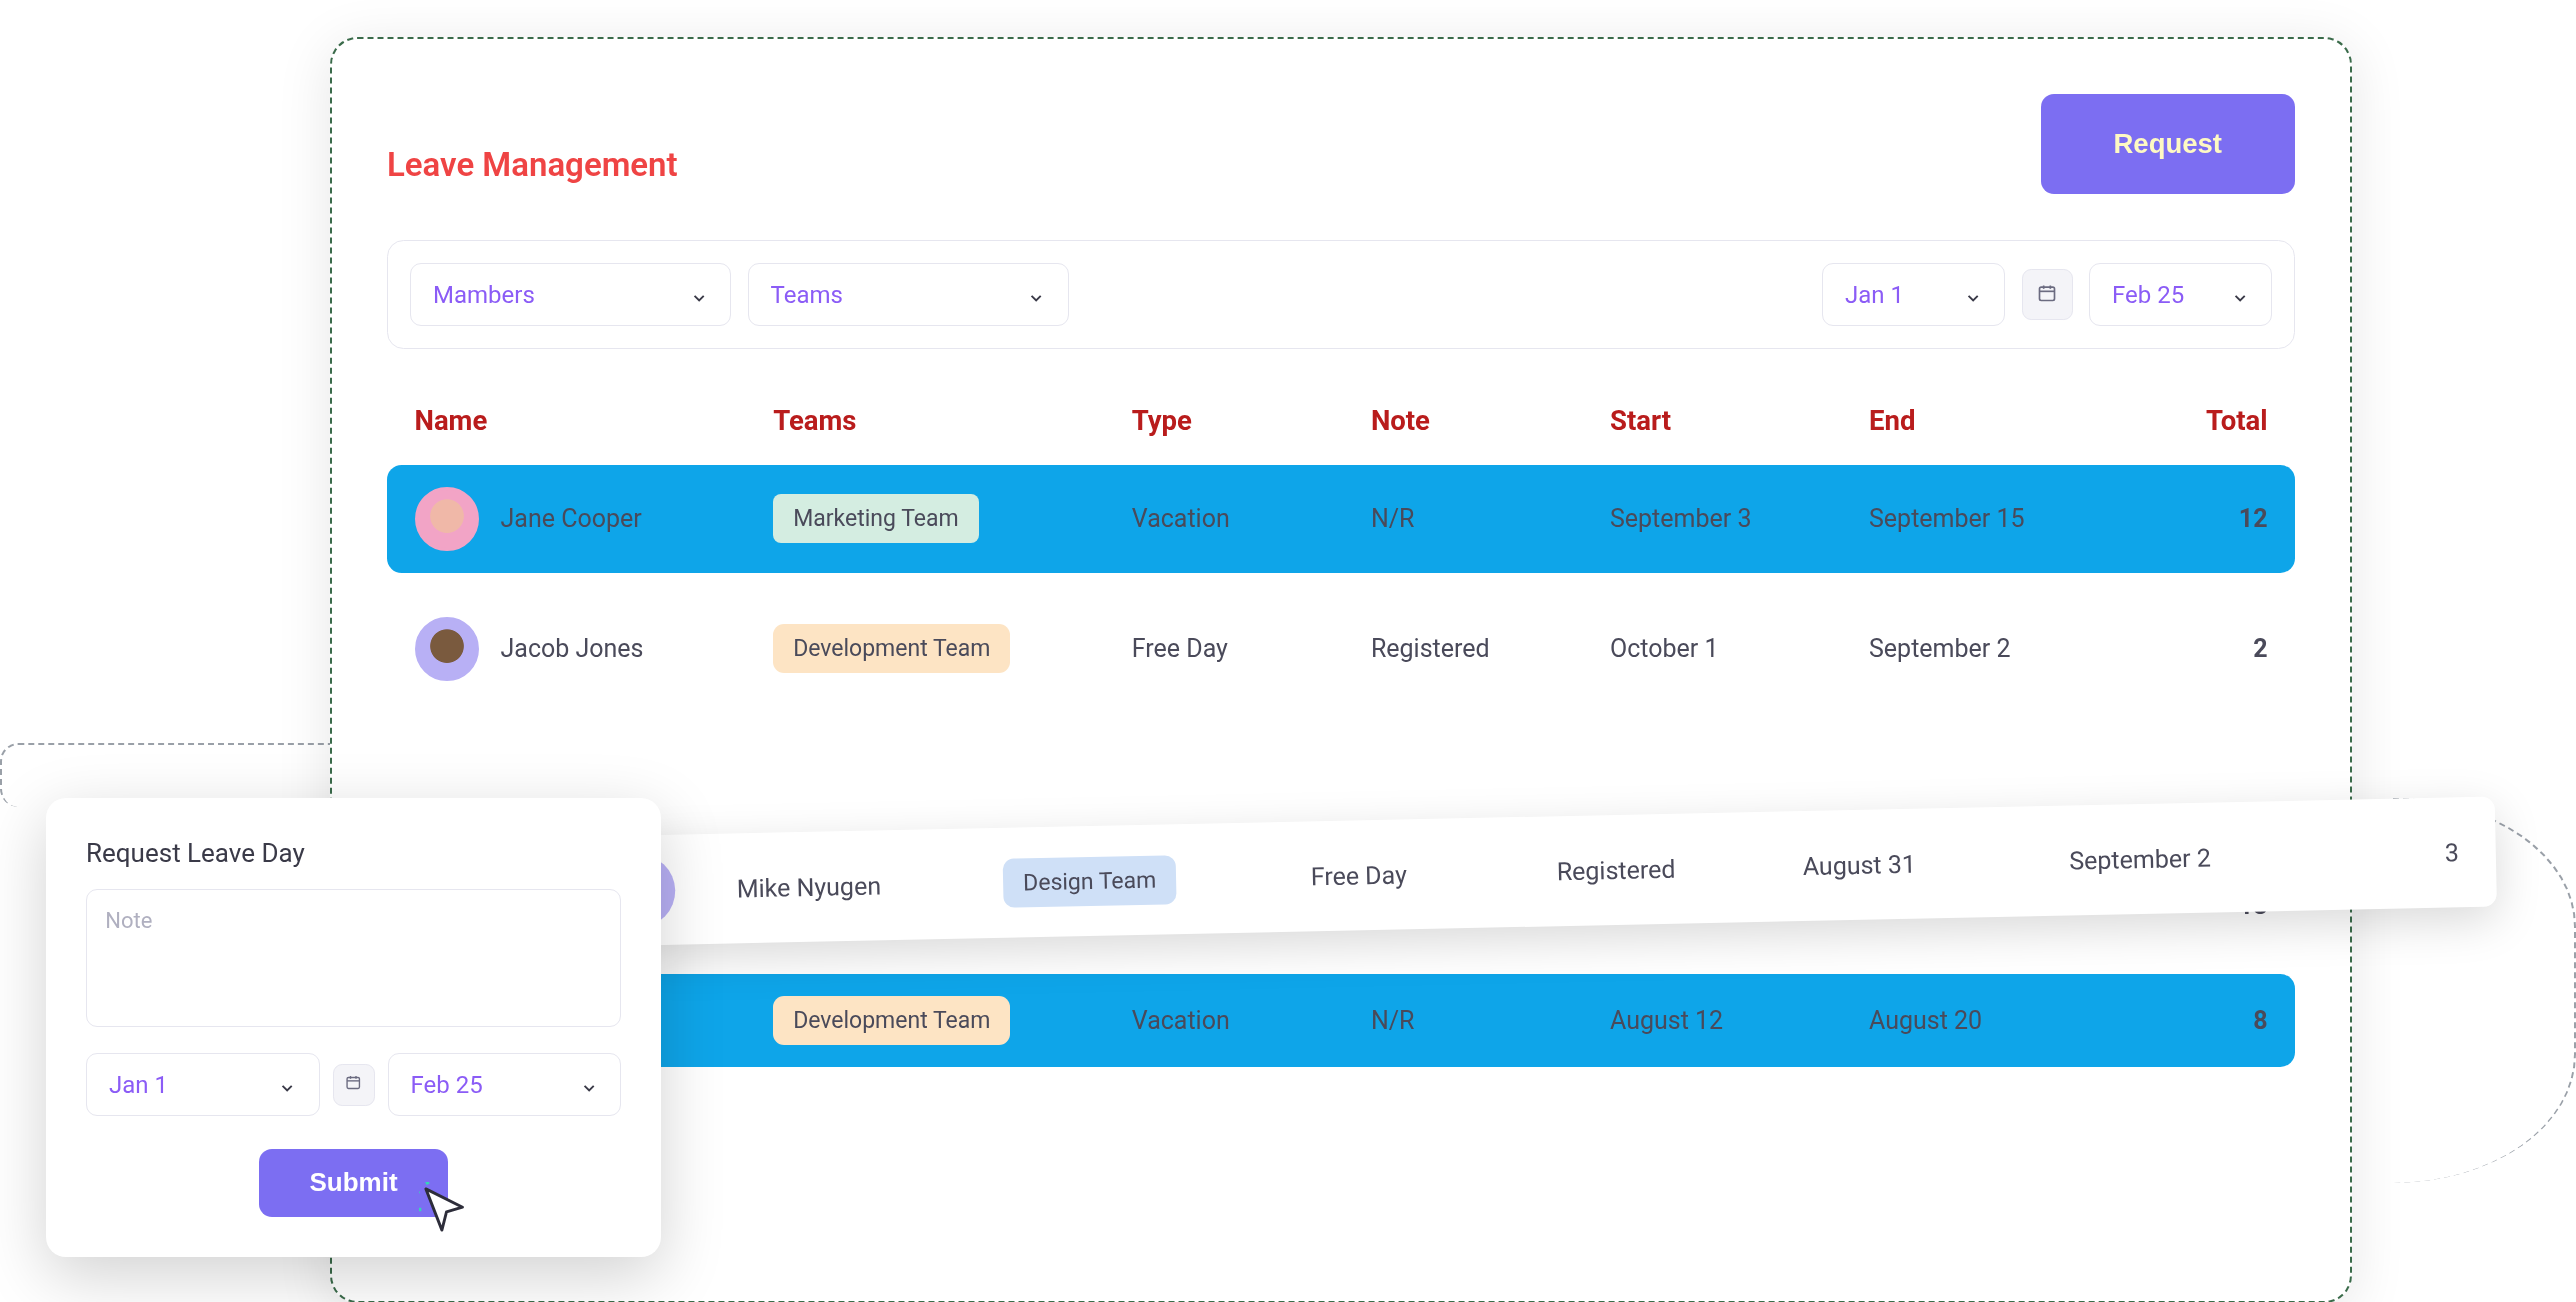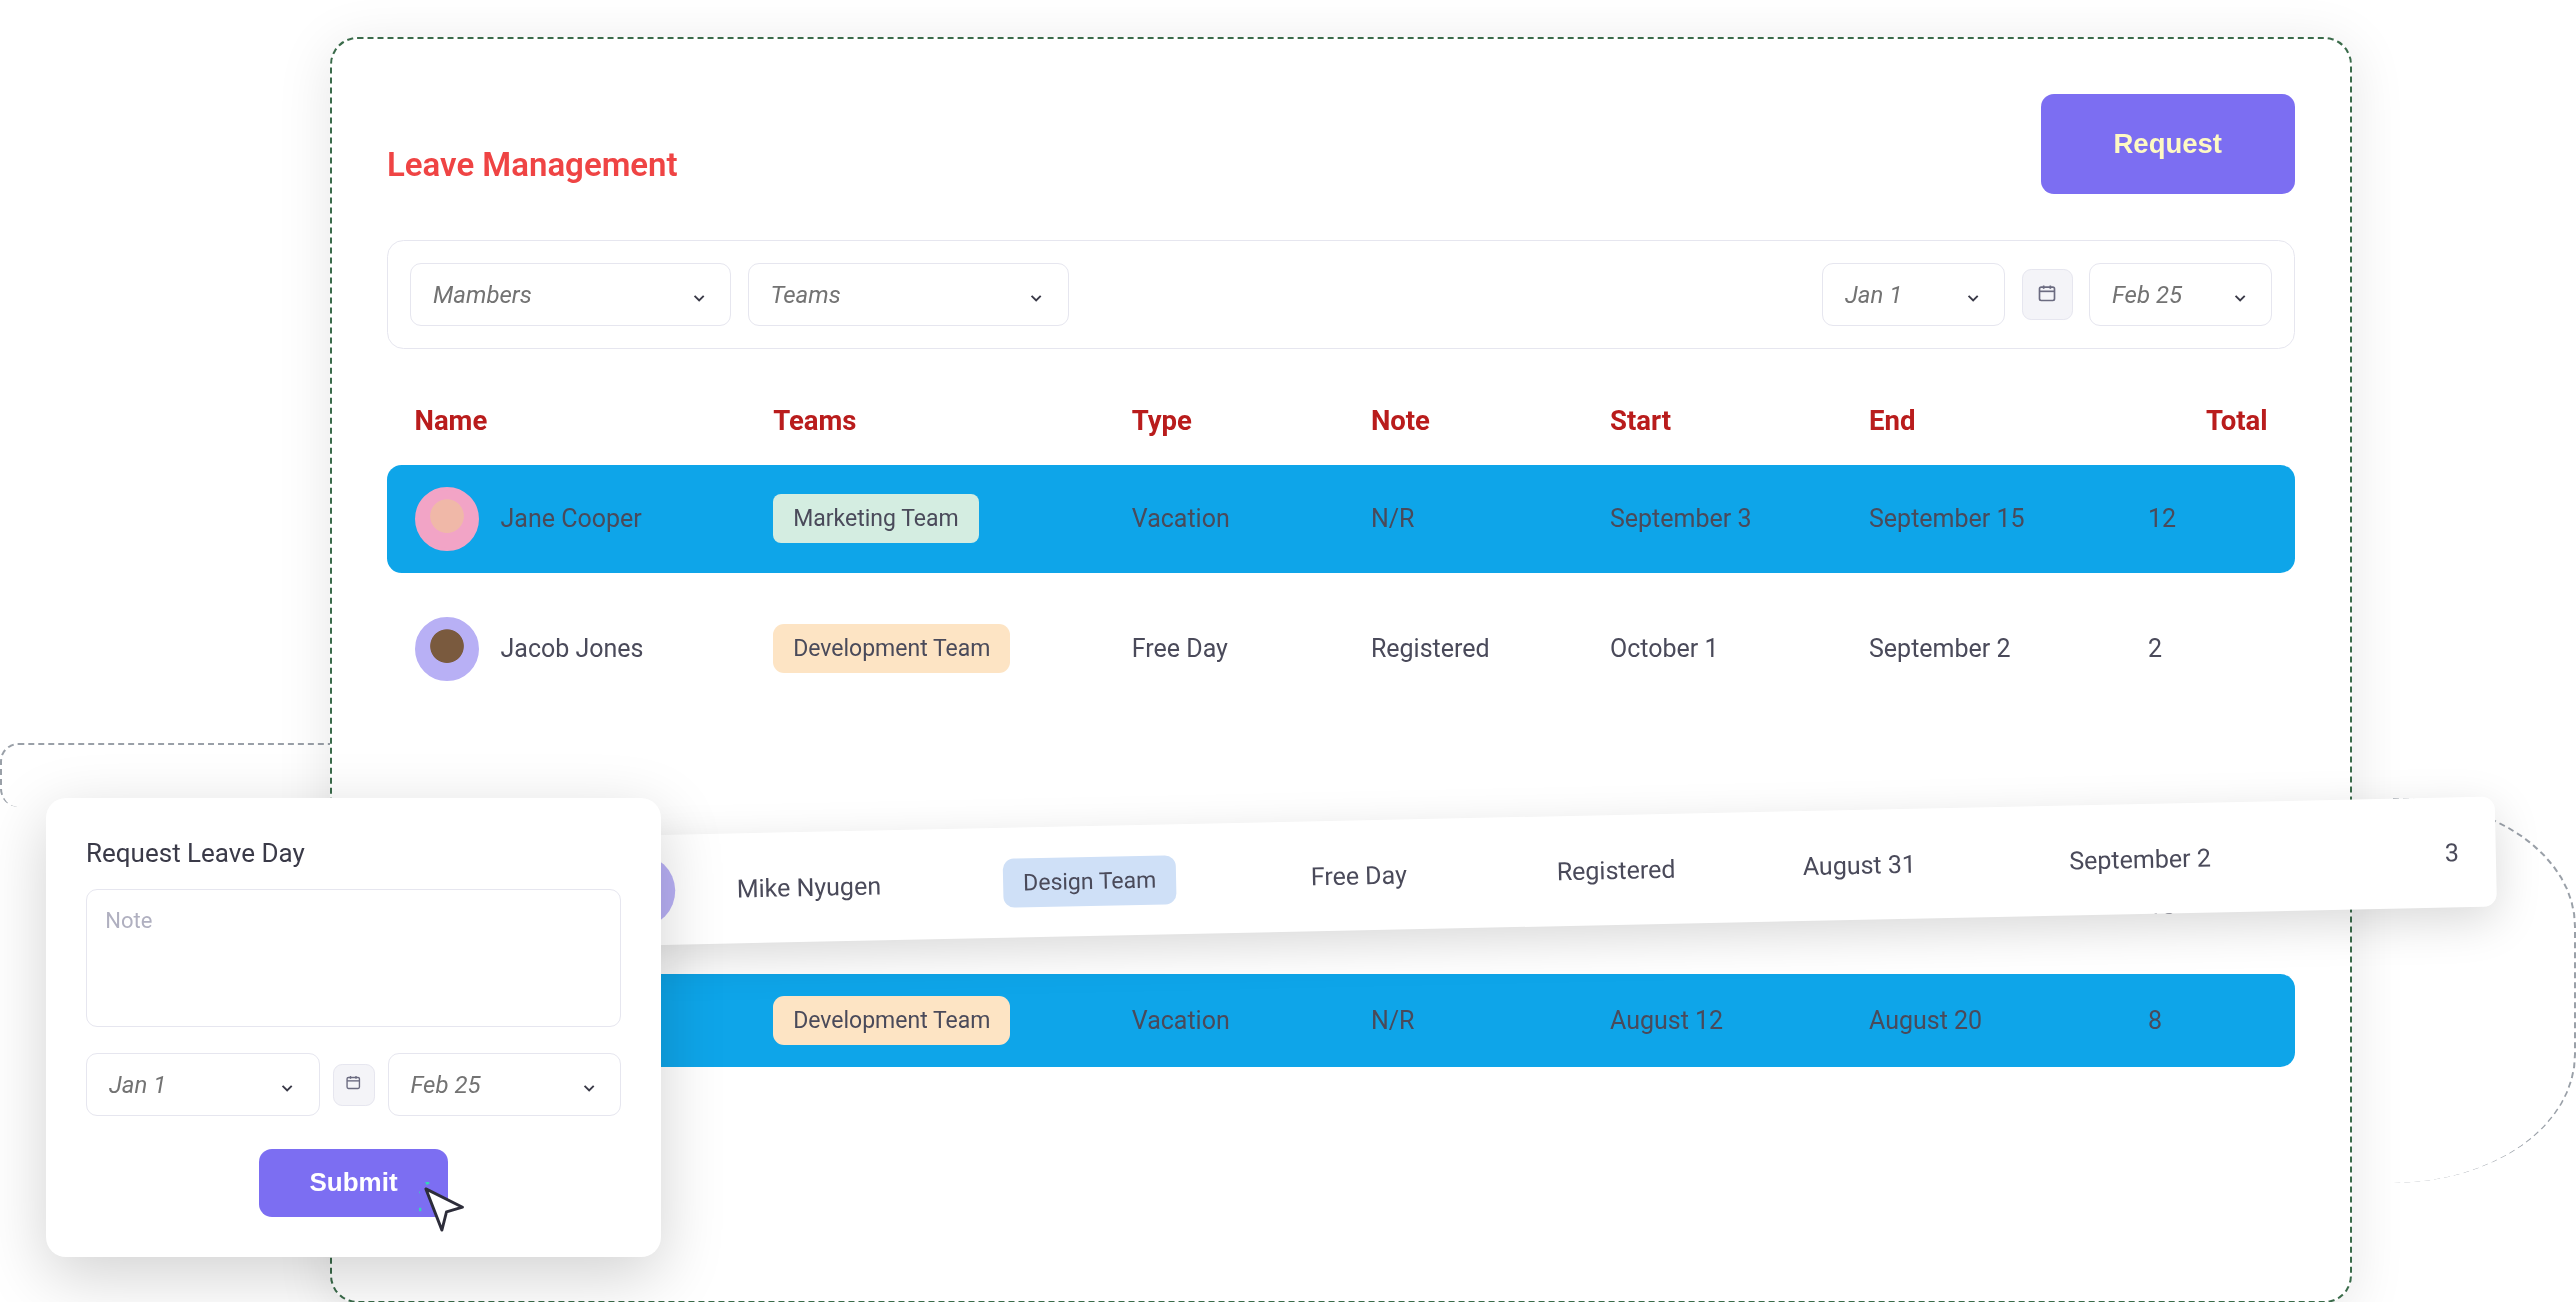--- a/index.html
+++ b/index.html
@@ -56,25 +56,24 @@
   }
   .select-box {
     border: 1.8px solid #e6e6ef;
     border-radius: 11px;
     padding: 16.5px 22px;
     display: flex;
     align-items: center;
     justify-content: space-between;
     gap: 37px;
     font-size: 24px;
-    color: #737373;
+    color: #8b5cf6;
     cursor: pointer;
     background: #fff;
     min-width: 183px;
-    font-style: italic;
   }
   .select-box.wide { min-width: 321px; }
   .chevron {
     width: 18.3px;
     height: 18.3px;
     display: inline-block;
   }
   .chevron svg { width: 100%; height: 100%; }
   .spacer { flex: 1; }
   .cal-btn {
@@ -104,21 +103,21 @@
     display: grid;
     grid-template-columns: 1.8fr 1.8fr 1.2fr 1.2fr 1.3fr 1.4fr 0.6fr;
     align-items: center;
     padding: 22px 27.5px;
     border-radius: 14.7px;
     font-size: 25px;
     color: #4a4a5a;
     margin-bottom: 22px;
   }
   .trow.shade { background: #0ea5e9; }
-  .trow .td-total { font-weight: 400; }
+  .trow .td-total { text-align: right; font-weight: 700; }
   .name-cell {
     display: flex;
     align-items: center;
     gap: 22px;
   }
   .avatar {
     width: 64px;
     height: 64px;
     border-radius: 50%;
     display: inline-block;

